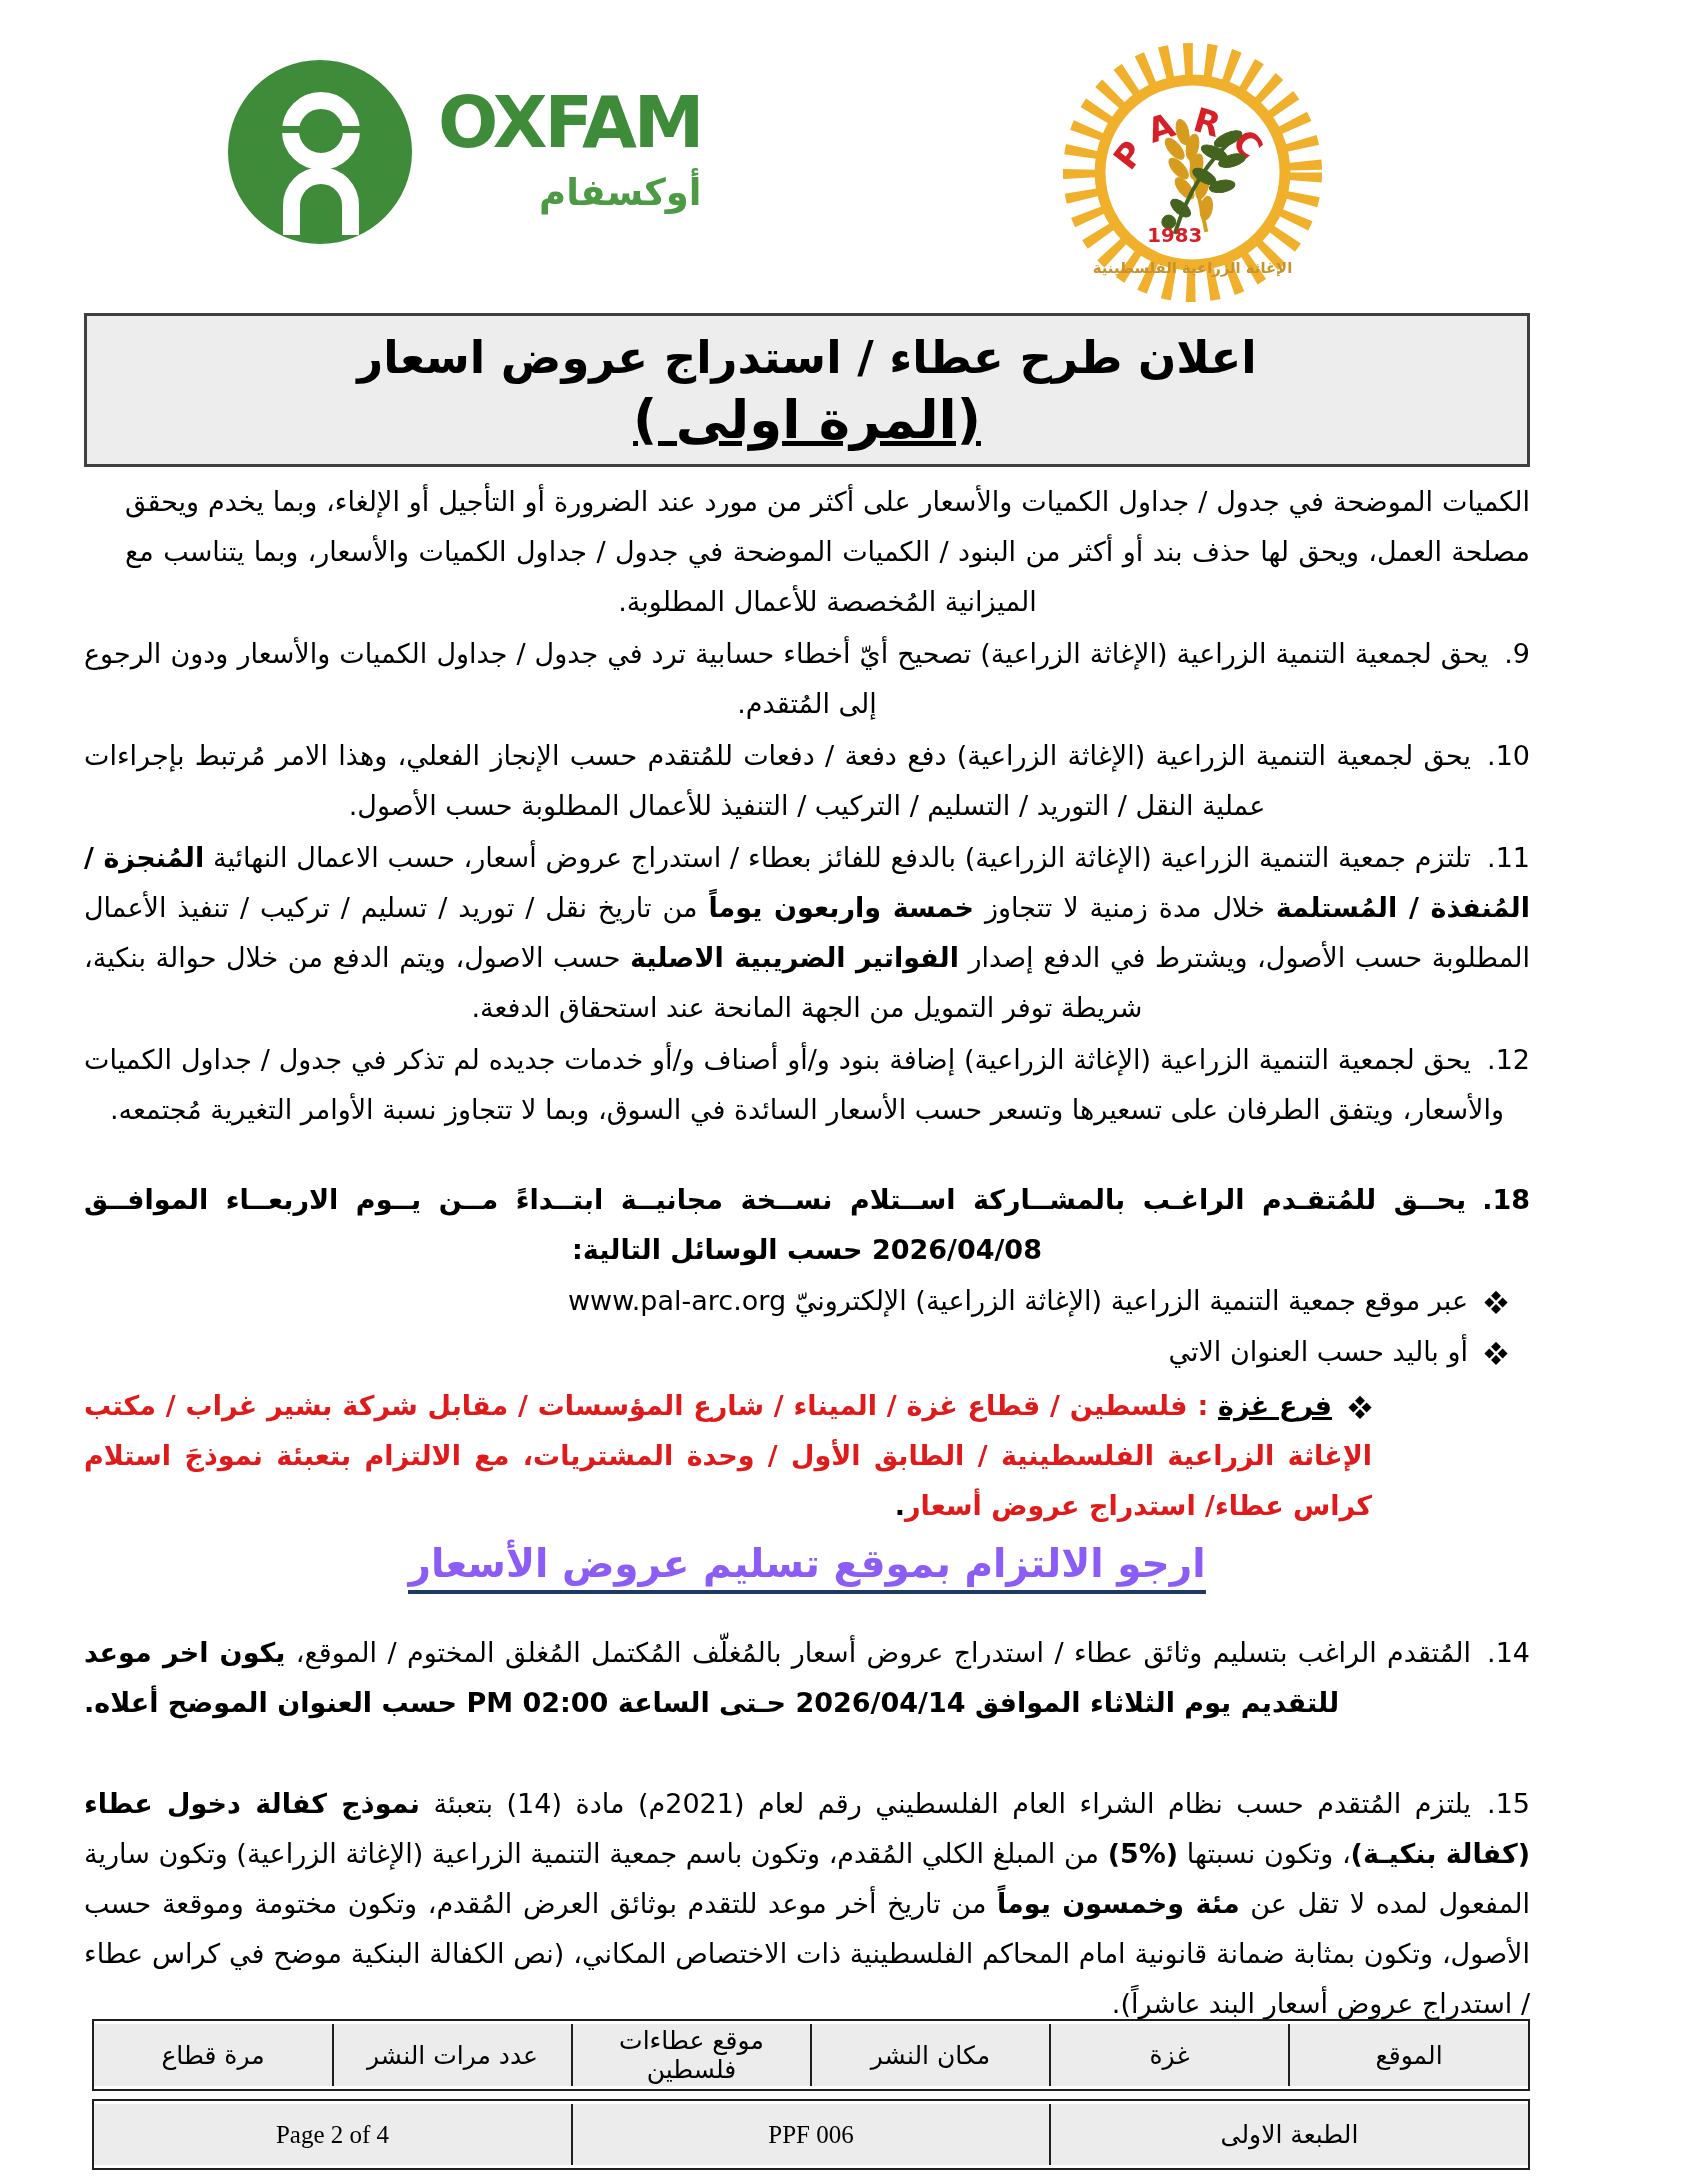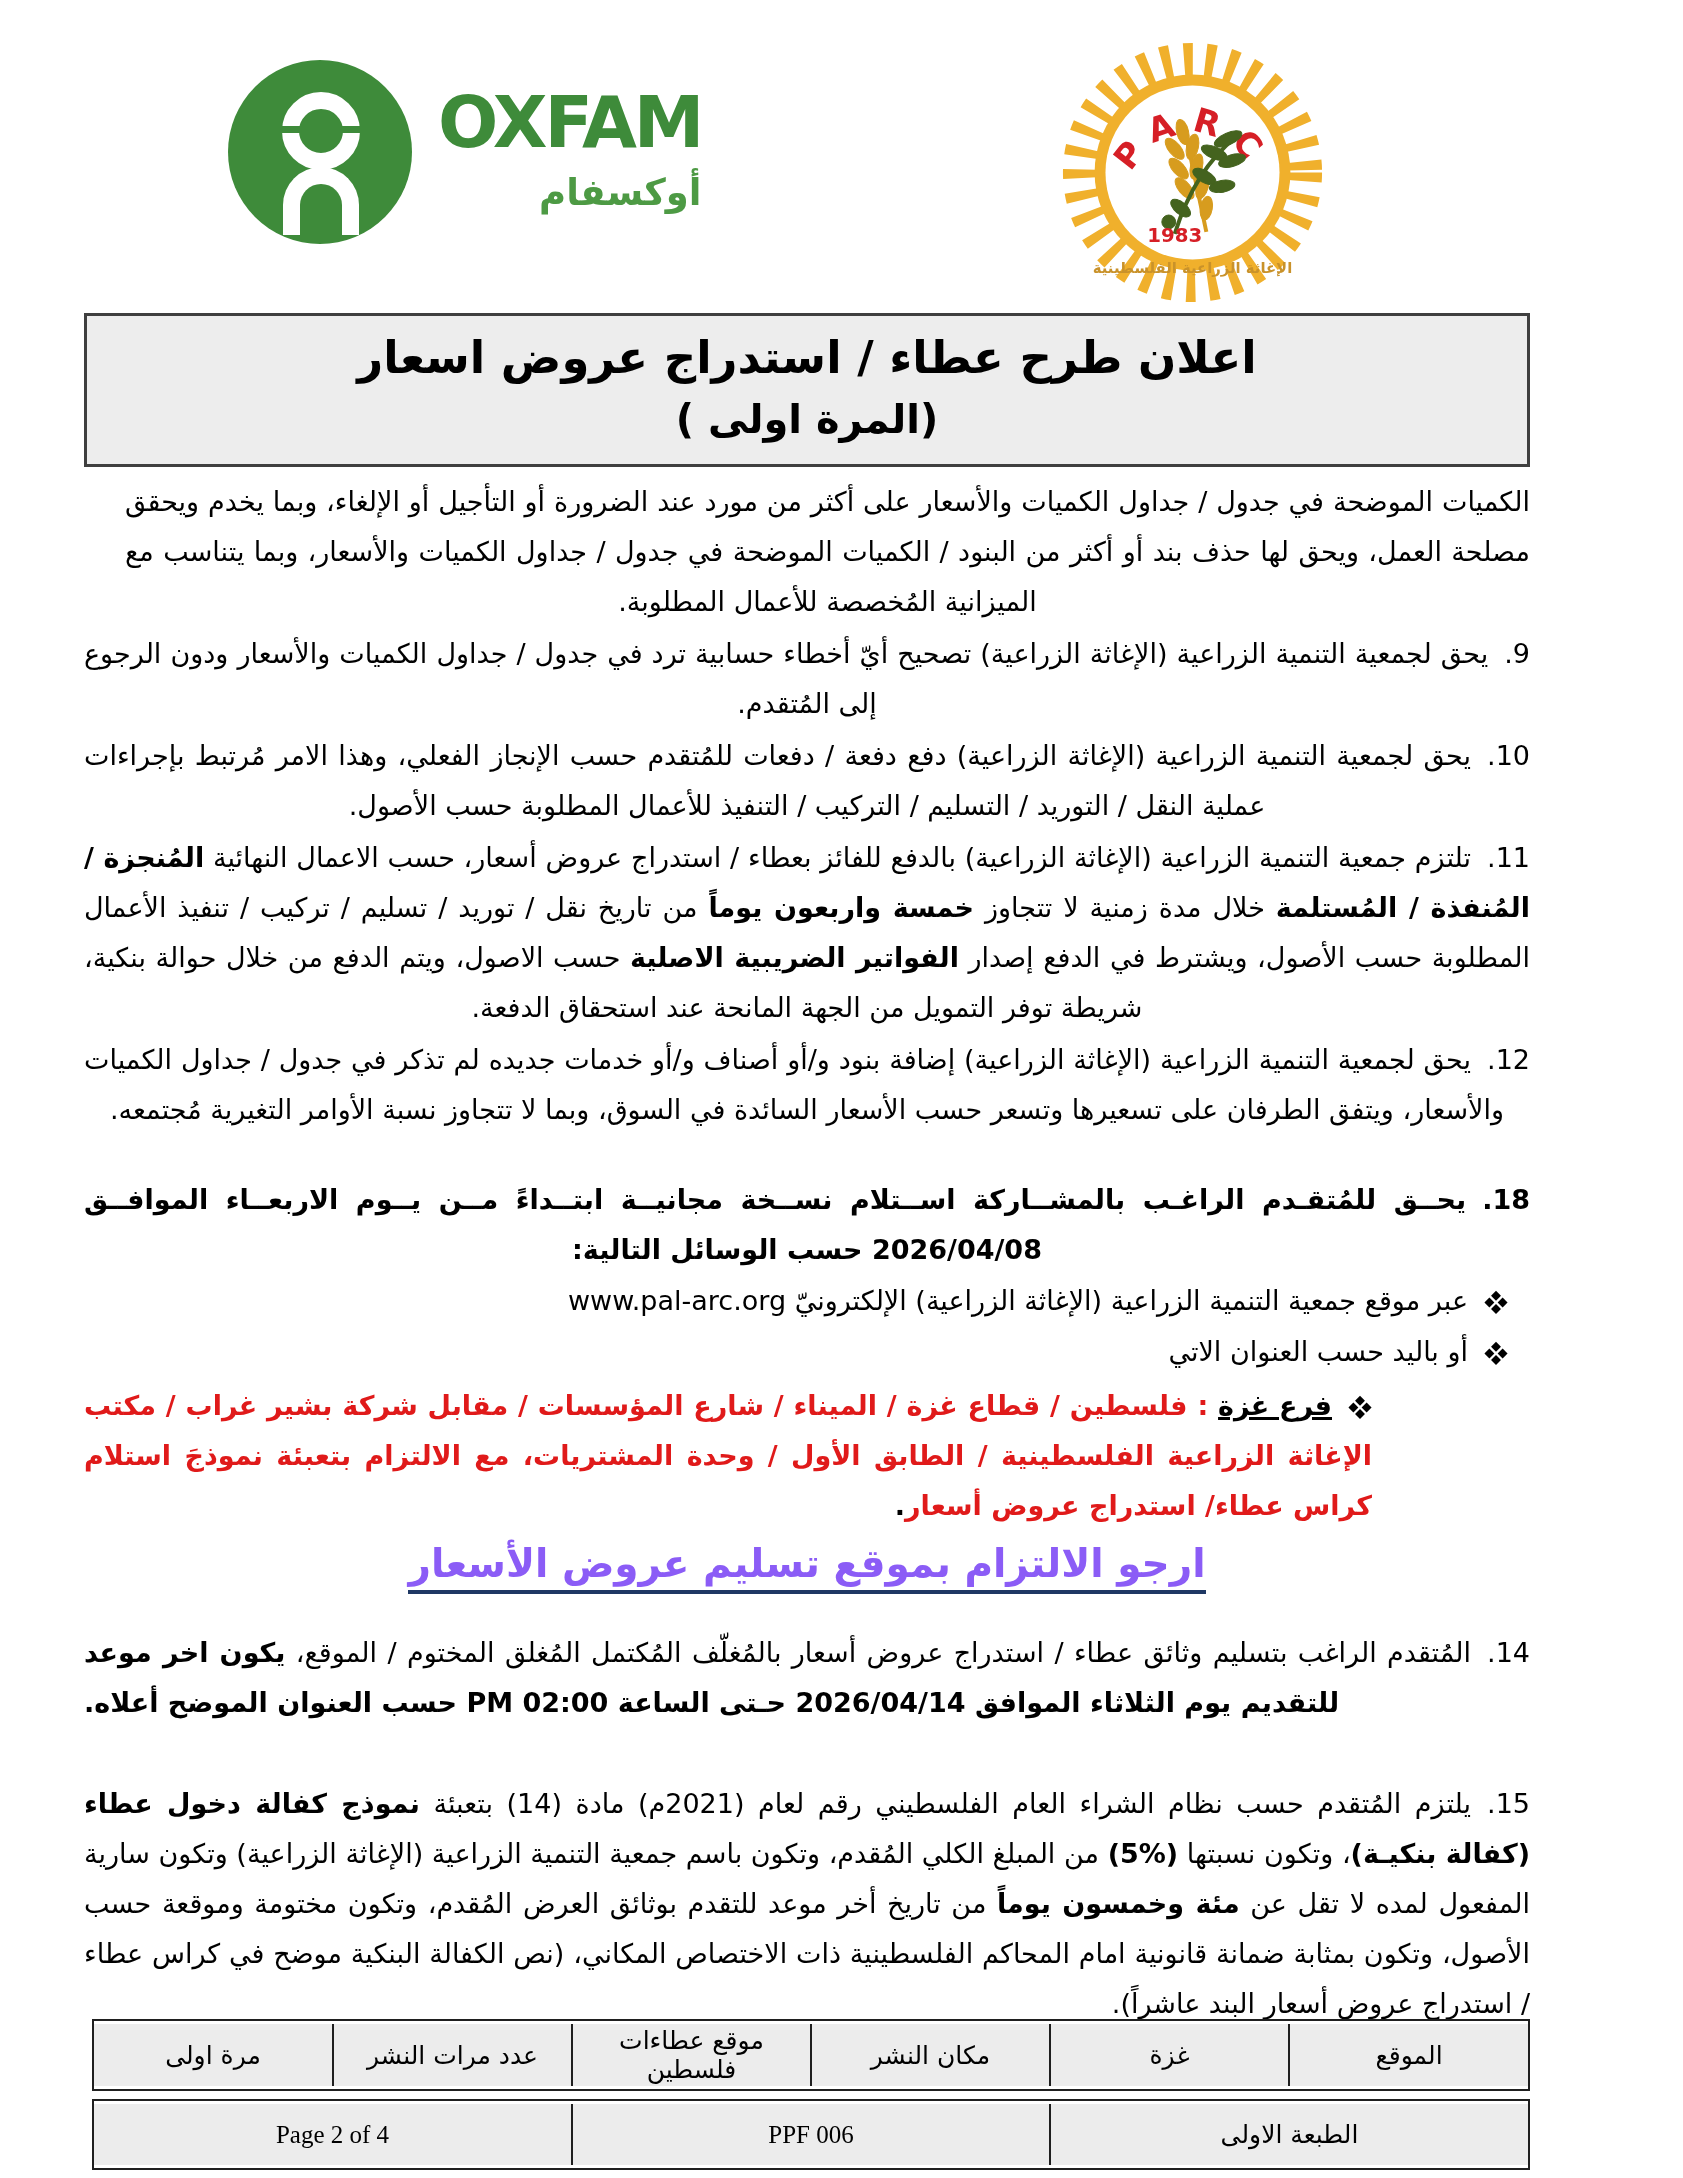--- a/index.html
+++ b/index.html
@@ -14,21 +14,21 @@
   .ox-line{position:absolute;left:50px;top:66px;width:87px;height:7px;background:#3e8b3a;z-index:2;}
   .ox-body{position:absolute;left:55px;top:107px;width:42px;height:51px;border:17px solid #fff;border-bottom:none;border-radius:40px 40px 0 0;}
   .ox-text{margin-left:26px;padding-top:28px;}
   .ox-word{font-size:71px;font-weight:800;letter-spacing:-3px;color:#3e8b3a;line-height:69px;}
   .ox-ar{font-size:37px;font-weight:bold;color:#4d9a44;text-align:right;margin-top:14px;direction:rtl;}
   .parc{margin-left:auto;margin-right:203px;margin-top:0;}
   
   .titlebox{border:3px solid #3f3f3f;background:#ededed;text-align:center;direction:rtl;
             padding:10px 8px 14px 8px;margin-top:6px;}
   .titlebox .t1{font-size:45px;font-weight:bold;line-height:63px;}
-  .titlebox .t2{font-size:40px;font-weight:bold;line-height:61px;}
+  .titlebox .t2{font-size:53px;font-weight:bold;line-height:61px;text-decoration:underline;}
   
   .par{direction:rtl;font-size:27px;line-height:50px;text-align:justify;margin:0;}
   .last-c{text-align-last:center;}
   .last-l{text-align-last:left;}
   .last-r{text-align-last:right;}
   .par .b,.b{font-weight:bold;}
   .u{text-decoration:underline;text-decoration-thickness:3px;}
   .num{margin-left:16px;}
   .intro{margin-top:10px;margin-left:41px;}
   .item{margin-top:2px;}
@@ -147,21 +147,21 @@
   <div class="footer">
     <div class="ftw">
       <table class="ft">
         <tbody>
             <tr>
           <td>الموقع</td>
           <td>غزة</td>
           <td>مكان النشر</td>
           <td>موقع عطاءات فلسطين</td>
           <td>عدد مرات النشر</td>
-          <td>مرة اولى</td>
+          <td>مرة قطاع</td>
         </tr>
       </tbody>
         </table>
     </div>
     <div class="ftw">
       <table class="ft">
         <tbody>
             <tr>
           <td colspan="2" class="cell-ed">الطبعة الاولى</td>
           <td colspan="2" class="lat">PPF 006</td>

